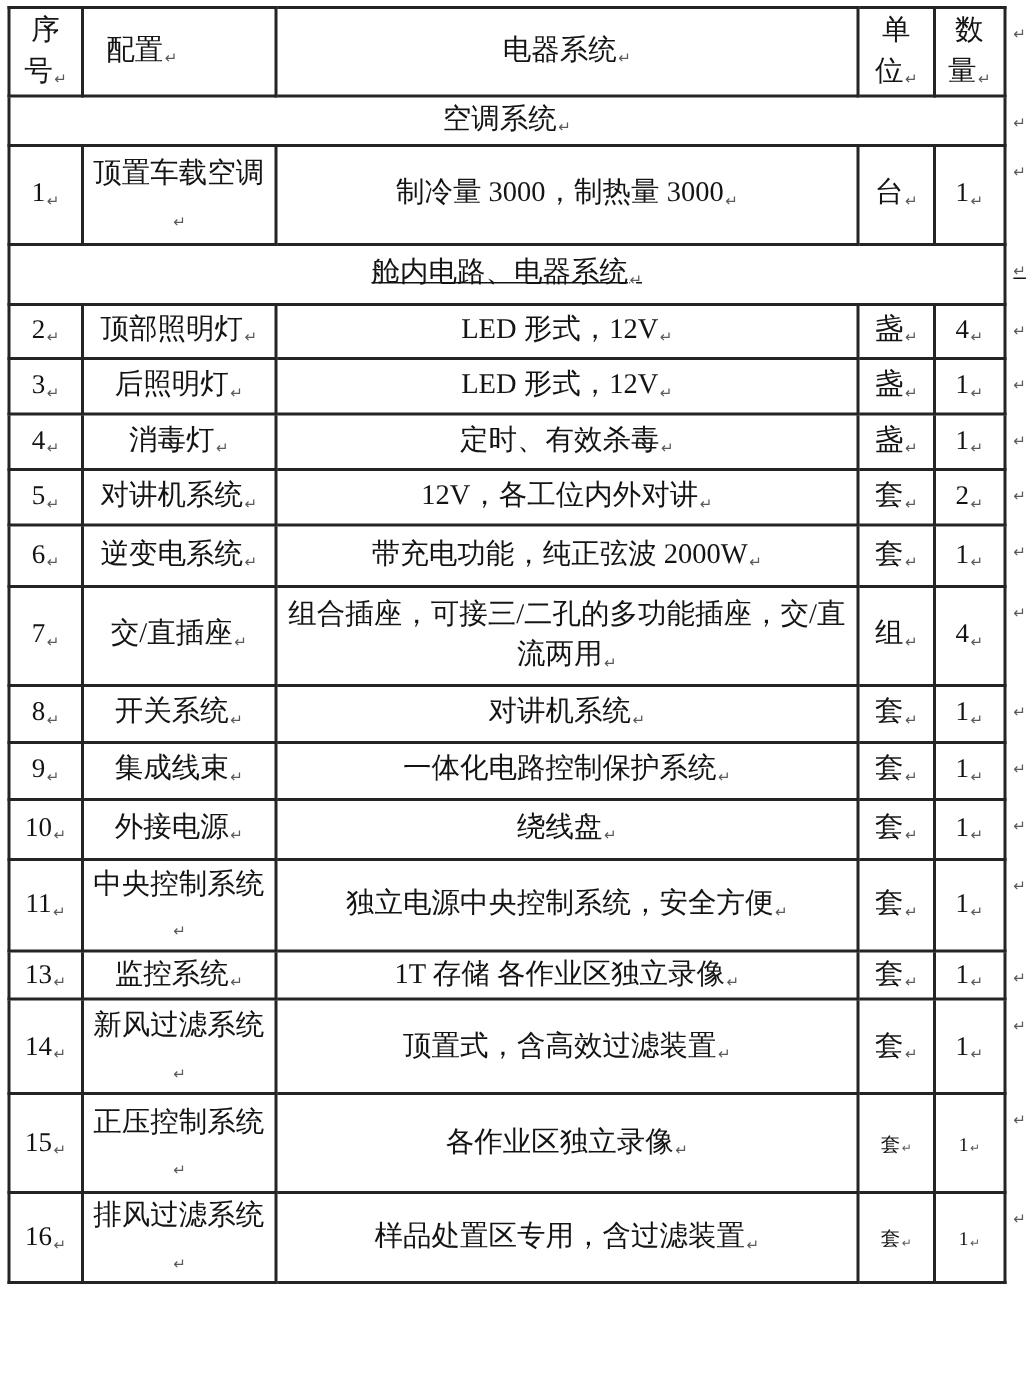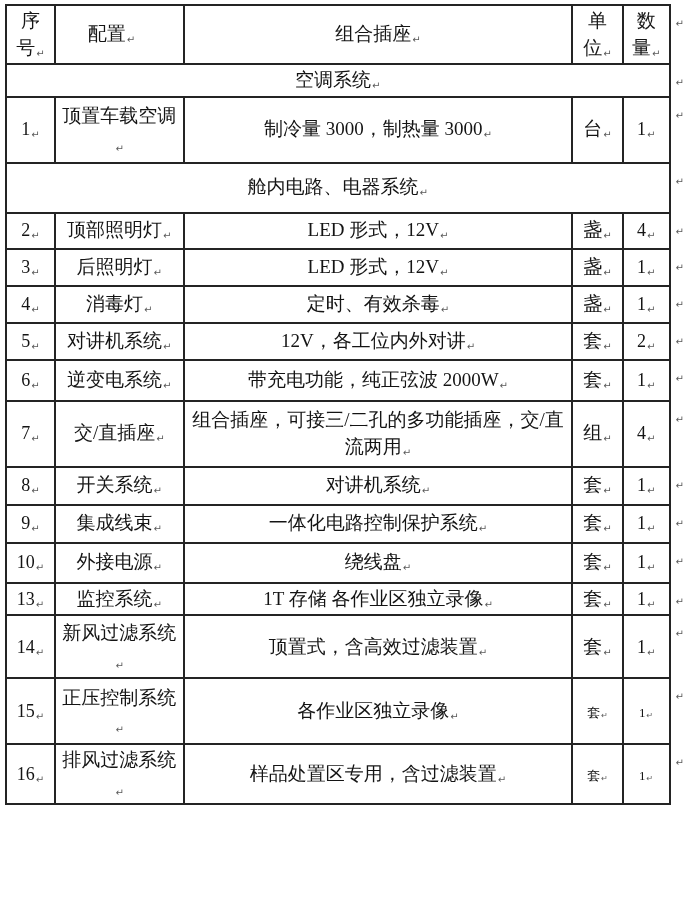--- a/index.html
+++ b/index.html
@@ -26,21 +26,21 @@
     overflow: hidden;
   }
   .cfg .c-out {
     border: none;
     vertical-align: top;
     text-align: left;
     padding: 3px 0 0 4px;
   }
   .c-name { padding: 2px 12px; }
   .c-desc { padding: 2px 8px; }
-  th.h-name { text-align: left; padding-left: 32px; }
+  th.h-name { text-align: left; padding-left: 15px; }
   .stack { white-space: pre-line; }
   .num { font-size: 18px; }
   .cr {
     font-size: 10px;
     color: #5a5a5a;
     font-family: "DejaVu Sans", sans-serif;
     position: relative;
     top: 3px;
     margin-left: 1px;
   }
@@ -59,42 +59,42 @@
         <col style="width:393px">
       <col style="width:51px">
         <col style="width:47px">
         <col style="width:14px">
     </colgroup>
     <thead>
       <tr style="height:58px">
         <th><span class="t stack">序
 号</span><span class="cr">↵</span></th>
         <th class="h-name"><span class="t">配置</span><span class="cr">↵</span></th>
-        <th><span class="t">组合插座</span><span class="cr">↵</span></th>
+        <th><span class="t">电器系统</span><span class="cr">↵</span></th>
         <th><span class="t stack">单
 位</span><span class="cr">↵</span></th>
         <th><span class="t stack">数
 量</span><span class="cr">↵</span></th>
         <th class="c-out"><span class="cr">↵</span></th>
       </tr>
     </thead>
     <tbody id="rows">
         <tr style="height: 28px;">
           <td class="c-section" colspan="5"><span class="t">空调系统</span><span class="cr">↵</span></td>
           <td class="c-out"><span class="cr">↵</span></td>
         </tr>
         <tr style="height: 66px;">
           <td class="c-no"><span class="t num">1</span><span class="cr">↵</span></td>
           <td class="c-name"><span class="t">顶置车载空调</span><span class="cr">↵</span></td>
           <td class="c-desc"><span class="t">制冷量 3000，制热量 3000</span><span class="cr">↵</span></td>
           <td class="c-unit"><span class="t">台</span><span class="cr">↵</span></td>
           <td class="c-qty"><span class="t num">1</span><span class="cr">↵</span></td>
           <td class="c-out"><span class="cr">↵</span></td>
         </tr>
-        <tr style="height: 50px;">
+        <tr style="height: 40px; text-decoration: underline;">
           <td class="c-section" colspan="5"><span class="t">舱内电路、电器系统</span><span class="cr">↵</span></td>
           <td class="c-out"><span class="cr">↵</span></td>
         </tr>
         <tr style="height: 36px;">
           <td class="c-no"><span class="t num">2</span><span class="cr">↵</span></td>
           <td class="c-name"><span class="t">顶部照明灯</span><span class="cr">↵</span></td>
           <td class="c-desc"><span class="t">LED 形式，12V</span><span class="cr">↵</span></td>
           <td class="c-unit"><span class="t">盏</span><span class="cr">↵</span></td>
           <td class="c-qty"><span class="t num">4</span><span class="cr">↵</span></td>
           <td class="c-out"><span class="cr">↵</span></td>
@@ -156,20 +156,28 @@
           <td class="c-out"><span class="cr">↵</span></td>
         </tr>
         <tr style="height: 40px;">
           <td class="c-no"><span class="t num">10</span><span class="cr">↵</span></td>
           <td class="c-name"><span class="t">外接电源</span><span class="cr">↵</span></td>
           <td class="c-desc"><span class="t">绕线盘</span><span class="cr">↵</span></td>
           <td class="c-unit"><span class="t">套</span><span class="cr">↵</span></td>
           <td class="c-qty"><span class="t num">1</span><span class="cr">↵</span></td>
           <td class="c-out"><span class="cr">↵</span></td>
         </tr>
+        <tr style="height: 61px;">
+          <td class="c-no"><span class="t num">11</span><span class="cr">↵</span></td>
+          <td class="c-name"><span class="t">中央控制系统</span><span class="cr">↵</span></td>
+          <td class="c-desc"><span class="t">独立电源中央控制系统，安全方便</span><span class="cr">↵</span></td>
+          <td class="c-unit"><span class="t">套</span><span class="cr">↵</span></td>
+          <td class="c-qty"><span class="t num">1</span><span class="cr">↵</span></td>
+          <td class="c-out"><span class="cr">↵</span></td>
+        </tr>
         <tr style="height: 25px;">
           <td class="c-no"><span class="t num">13</span><span class="cr">↵</span></td>
           <td class="c-name"><span class="t">监控系统</span><span class="cr">↵</span></td>
           <td class="c-desc"><span class="t">1T 存储 各作业区独立录像</span><span class="cr">↵</span></td>
           <td class="c-unit"><span class="t">套</span><span class="cr">↵</span></td>
           <td class="c-qty"><span class="t num">1</span><span class="cr">↵</span></td>
           <td class="c-out"><span class="cr">↵</span></td>
         </tr>
         <tr style="height: 63px; margin-top: 48px;">
           <td class="c-no"><span class="t num">14</span><span class="cr">↵</span></td>

